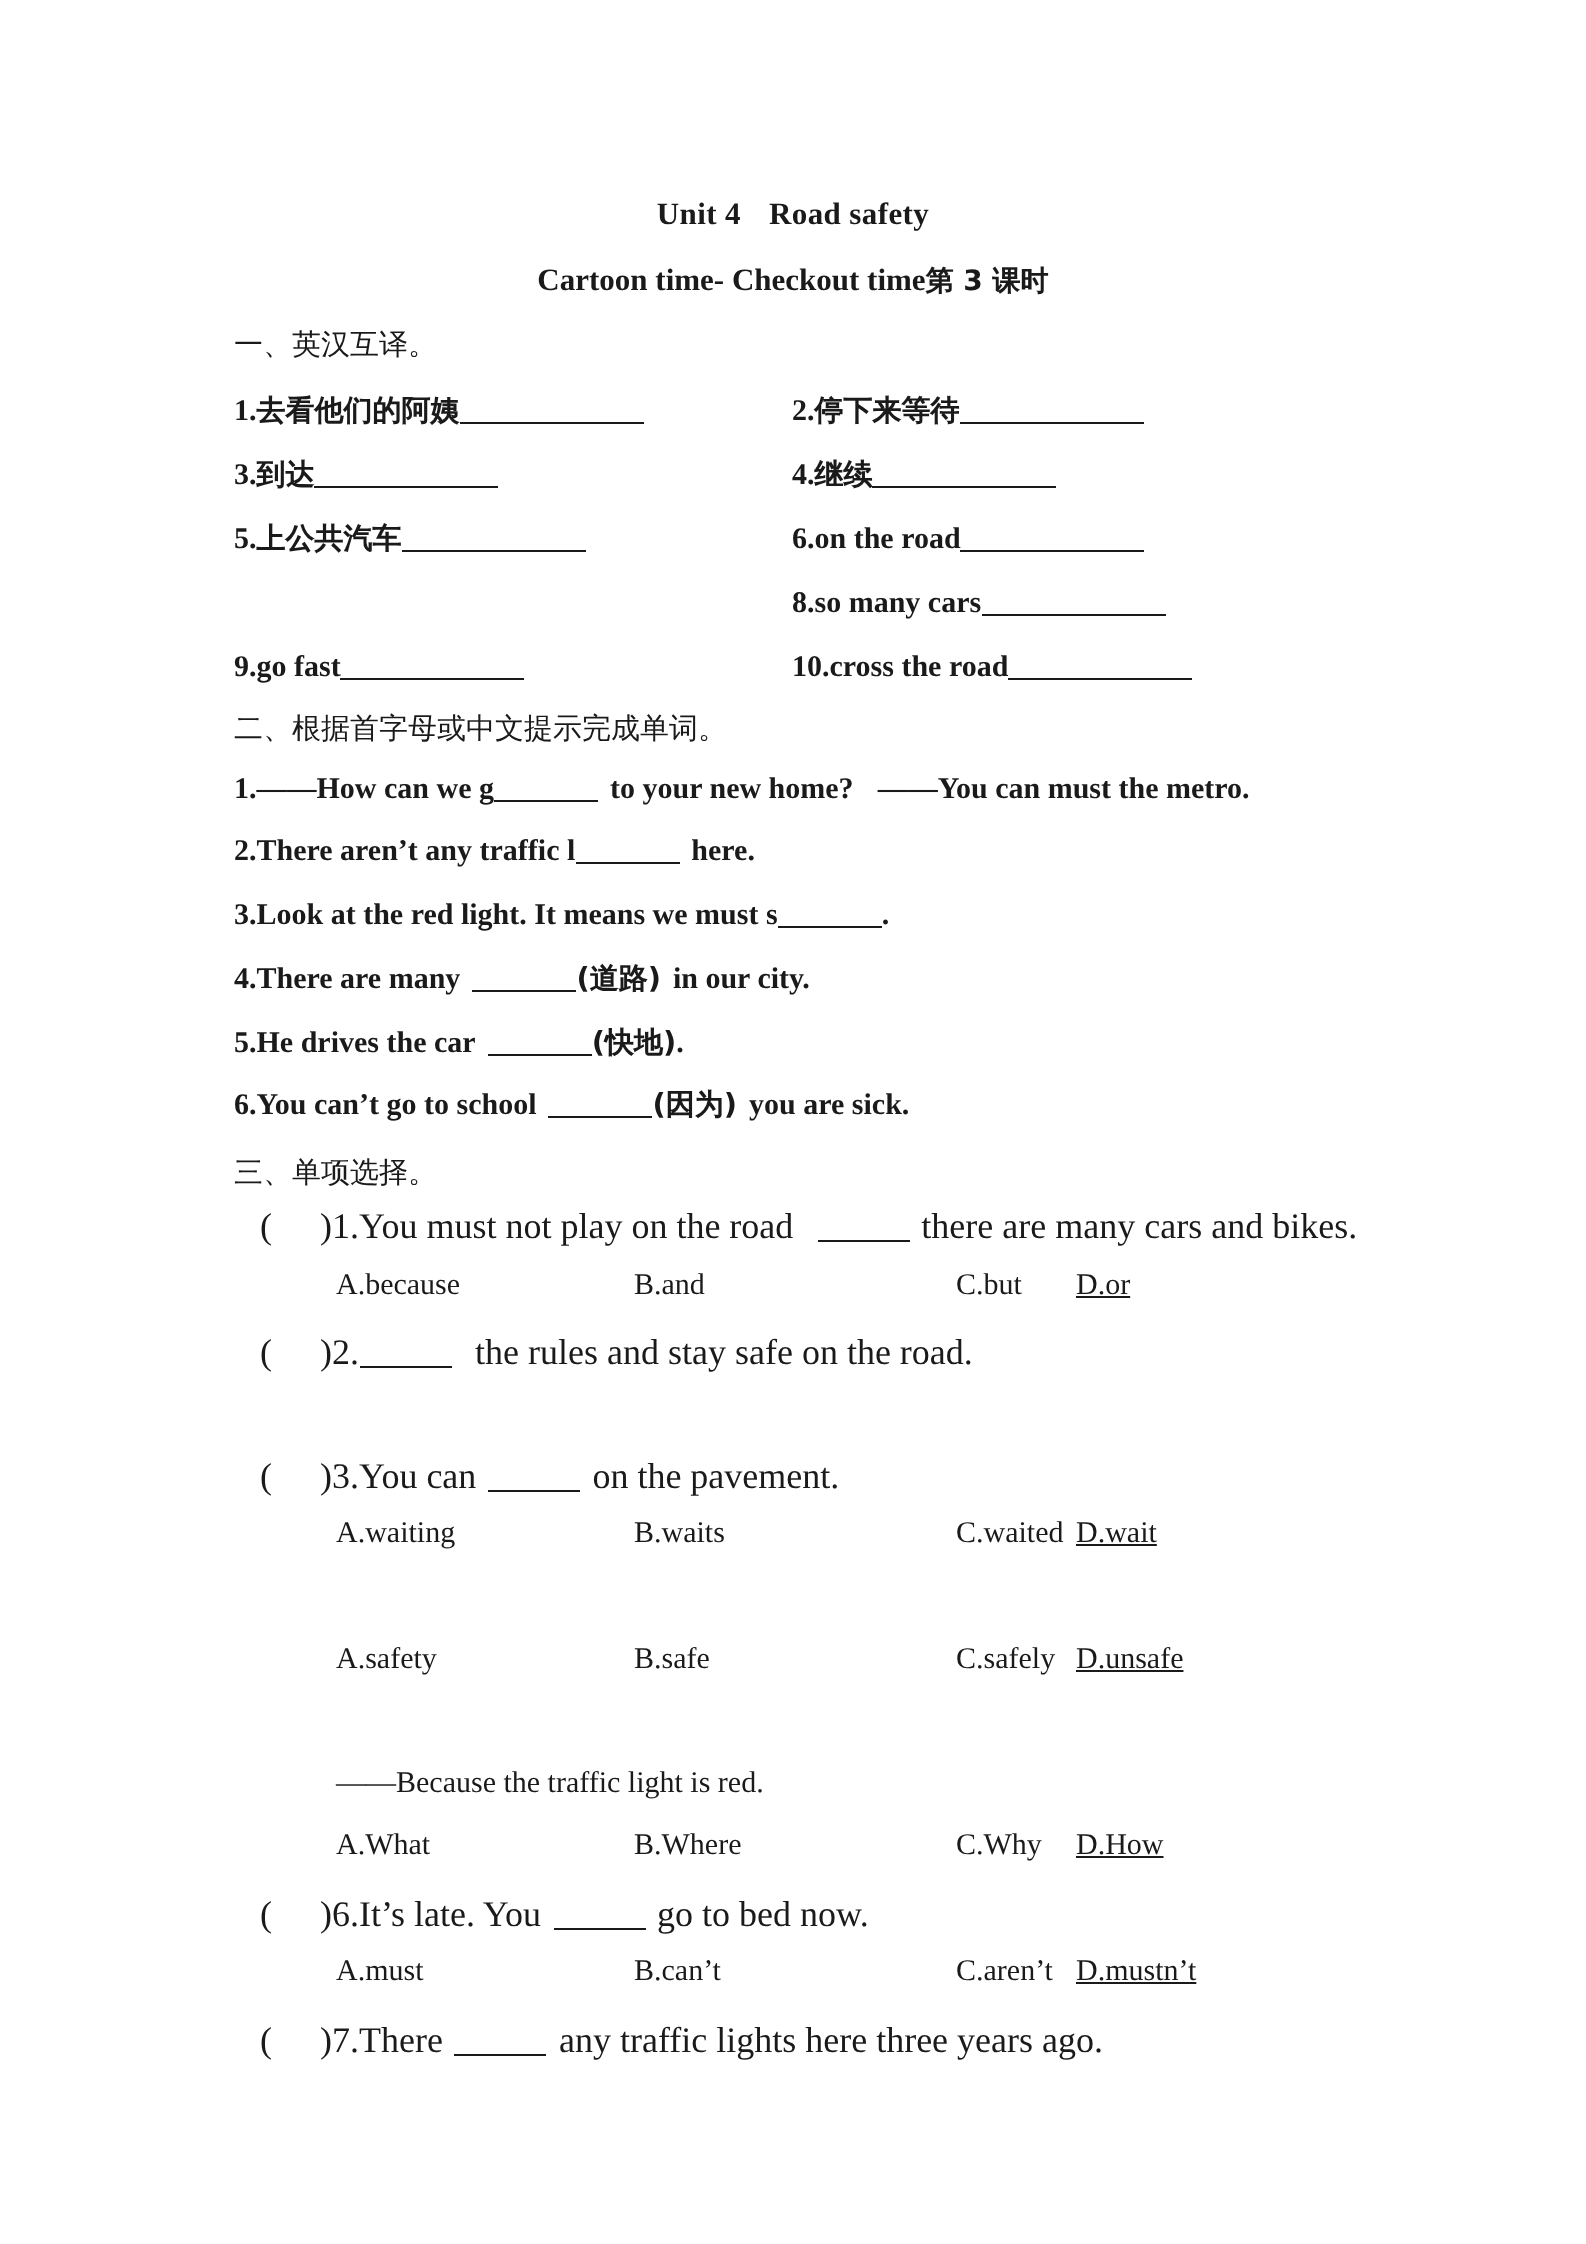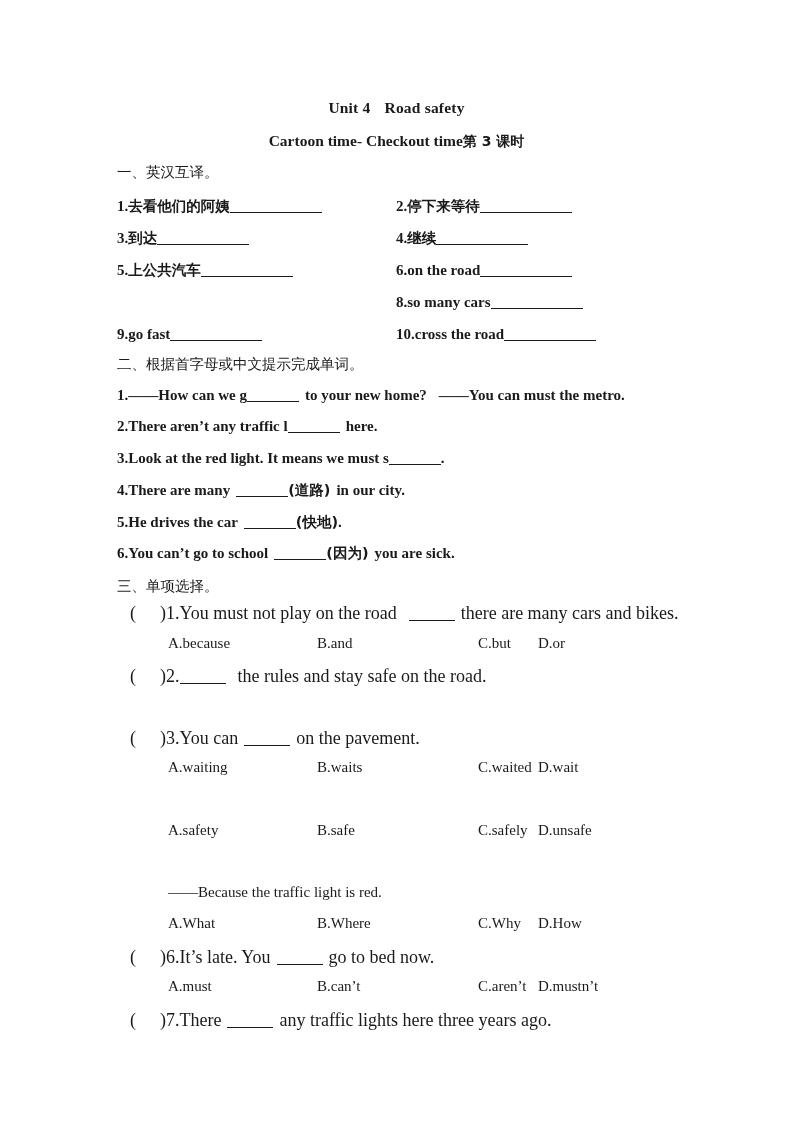--- a/index.html
+++ b/index.html
@@ -107,21 +107,21 @@
     font-size: 15px;
   }
   .opt {
     position: absolute;
     top: 0;
     white-space: nowrap;
   }
   .opt.a { left: 51px; }
   .opt.b { left: 200px; }
   .opt.c { left: 313px; margin-left: 48px; }
-  .opt.d { left: 421px; }
+  .opt.d { left: 421px; text-decoration: underline; }
 
   .mc-cont {
     position: absolute;
     left: 168px;
     font-size: 15px;
     white-space: nowrap;
   }
   .dash { letter-spacing: -1px; }
 </style>
 </head>

